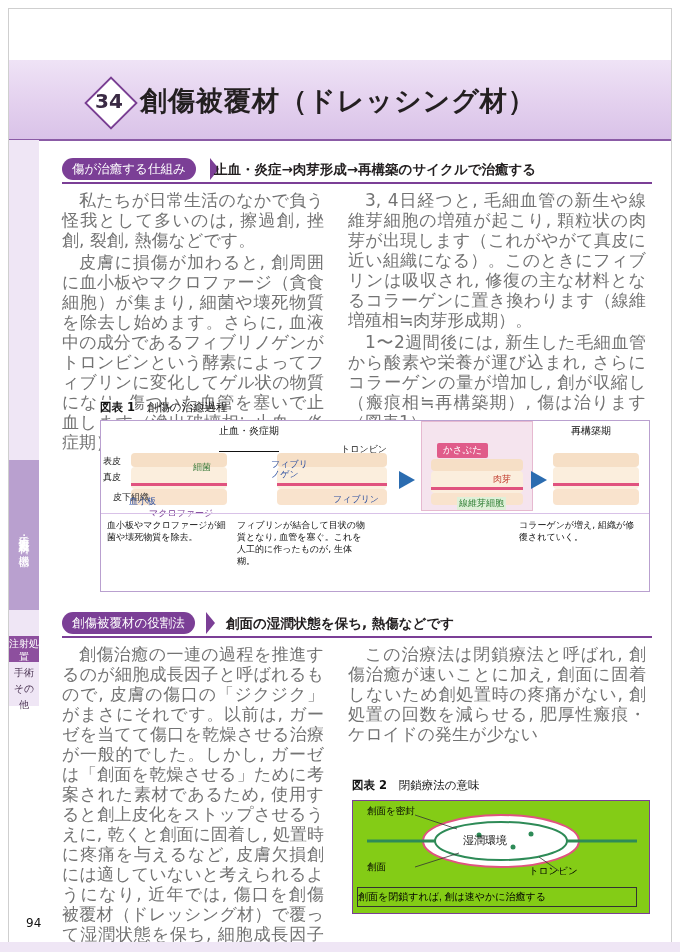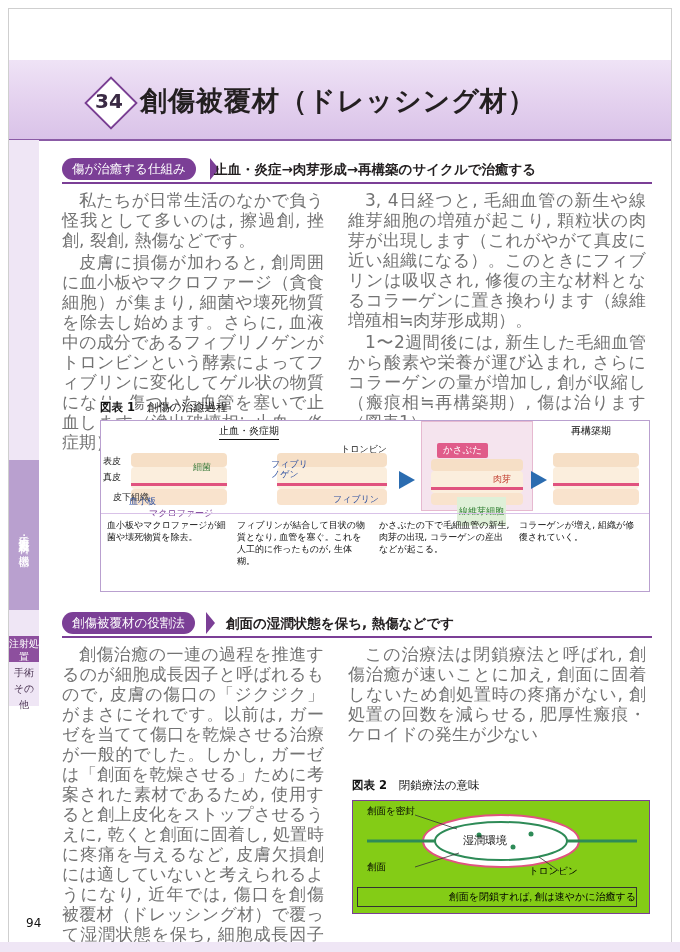--- a/index.html
+++ b/index.html
@@ -158,22 +158,22 @@
   }
   .axis-lbl{
     position:absolute;font-size:9px;font-family:"DejaVu Sans", sans-serif;color:#222;
   }
   .fig2{
     position:absolute;left:352px;top:800px;width:296px;height:112px;
     border:1px solid #7b3f96;background:#84cc16;
   }
   .fig2 .tagbox{
     position:absolute;left:4px;bottom:6px;right:12px;height:18px;
-    border:1px solid #333;font-size:10px;text-align:right;line-height:18px;
-    font-family:Liberation Serif, serif;
+    border:1px solid #333;font-size:10px;text-align:left;line-height:18px;
+    font-family:Liberation Sans, sans-serif;
   }
   .pagenum{
     position:absolute;left:26px;bottom:22px;font-size:12px;
     font-family:"DejaVu Sans", sans-serif;color:#111;
   }
   .bottom-strip{
     position:absolute;left:0;right:0;bottom:0;height:10px;background:#efe6f5;
   }
 </style>
 </head>
@@ -214,21 +214,21 @@
     <p>1〜2週間後には, 新生した毛細血管から酸素や栄養が運び込まれ, さらにコラーゲンの量が増加し, 創が収縮し（瘢痕相≒再構築期）, 傷は治ります（図表1）。</p>
   </div>
 
   <div class="figcap" style="left:100px;top:400px;">
     <span class="lbl">図表 1</span>
     <span>創傷の治癒過程</span>
   </div>
 
   <div class="fig1">
 
-    <div class="phase-lbl" style="left:118px;top:3px;border-bottom:1.5px solid #111;padding-bottom:1px;">止血・炎症期</div>
+    <div class="phase-lbl" style="left:118px;top:3px;border-bottom:1.5px solid #111;padding-bottom:13px;">止血・炎症期</div>
     <div class="phase-lbl" style="left:330px;top:3px;font-weight:bold;">肉芽形成期</div>
     <div class="phase-lbl" style="left:470px;top:3px;">再構築期</div>
 
     <div style="position:absolute;left:320px;top:0;width:110px;height:88px;background:#f5e4ee;border:1px solid #e6b9d0;"></div>
     <div class="phase-box" style="left:336px;top:22px;">かさぶた</div>
 
     <div class="skin" style="left:30px;top:32px;width:96px;height:14px;background:#f6dfc6;"></div>
     <div class="skin" style="left:30px;top:46px;width:96px;height:22px;background:#fbeedd;"></div>
     <div class="skin" style="left:30px;top:68px;width:96px;height:16px;background:#f9e3cd;"></div>
     <div style="position:absolute;left:30px;top:62px;width:96px;height:3px;background:#e0537f;"></div>
@@ -252,29 +252,28 @@
     <div class="axis-lbl" style="left:2px;top:50px;">真皮</div>
     <div class="axis-lbl" style="left:0px;top:70px;margin-left:12px;">皮下組織</div>
 
     <div class="axis-lbl" style="left:92px;top:40px;color:#3a7a3a;">細菌</div>
     <div class="axis-lbl" style="left:28px;top:74px;color:#2b4fa0;">血小板</div>
     <div class="axis-lbl" style="left:48px;top:86px;color:#7b3f96;">マクロファージ</div>
     <div class="axis-lbl" style="left:170px;top:38px;color:#2b4fa0;width:40px;line-height:10px;">フィブリノゲン</div>
     <div class="axis-lbl" style="left:240px;top:22px;color:#111;">トロンビン</div>
     <div class="axis-lbl" style="left:232px;top:72px;color:#2b4fa0;">フィブリン</div>
     <div class="axis-lbl" style="left:392px;top:52px;color:#c0392b;">肉芽</div>
-    <div class="axis-lbl" style="left:356px;top:76px;color:#2e7d32;background:#dff0d8;padding:8px 2px;">線維芽細胞</div>
+    <div class="axis-lbl" style="left:356px;top:76px;color:#2e7d32;background:#dff0d8;padding:0 2px;">線維芽細胞</div>
 
     <div style="position:absolute;left:298px;top:50px;width:0;height:0;border-top:9px solid transparent;border-bottom:9px solid transparent;border-left:16px solid #2b6cb0;"></div>
     <div style="position:absolute;left:430px;top:50px;width:0;height:0;border-top:9px solid transparent;border-bottom:9px solid transparent;border-left:16px solid #2b6cb0;"></div>
 
     <div style="position:absolute;left:0;right:0;top:92px;height:1px;background:#d9c2e8;"></div>
     <div class="fig1note" style="left:6px;top:98px;width:120px;">血小板やマクロファージが細菌や壊死物質を除去。</div>
     <div class="fig1note" style="left:136px;top:98px;width:132px;">フィブリンが結合して目状の物質となり, 血管を塞ぐ。これを人工的に作ったものが, 生体糊。</div>
-    <div class="fig1note" style="left:278px;top:98px;width:132px;">かさぶたの下で毛細血管の新生, 肉芽の出現, コラーゲンの産出などが起こる。</div>
     <div class="fig1note" style="left:418px;top:98px;width:124px;">コラーゲンが増え, 組織が修復されていく。</div>
   </div>
 
   <div class="sec" style="top:612px;">
     <div class="pill">創傷被覆材の役割法</div>
     <div class="arrow" style="left:144px;"></div>
     <div class="sub" style="left:164px;">創面の湿潤状態を保ち, 熱傷などです</div>
     <div class="underline"></div>
   </div>
 

